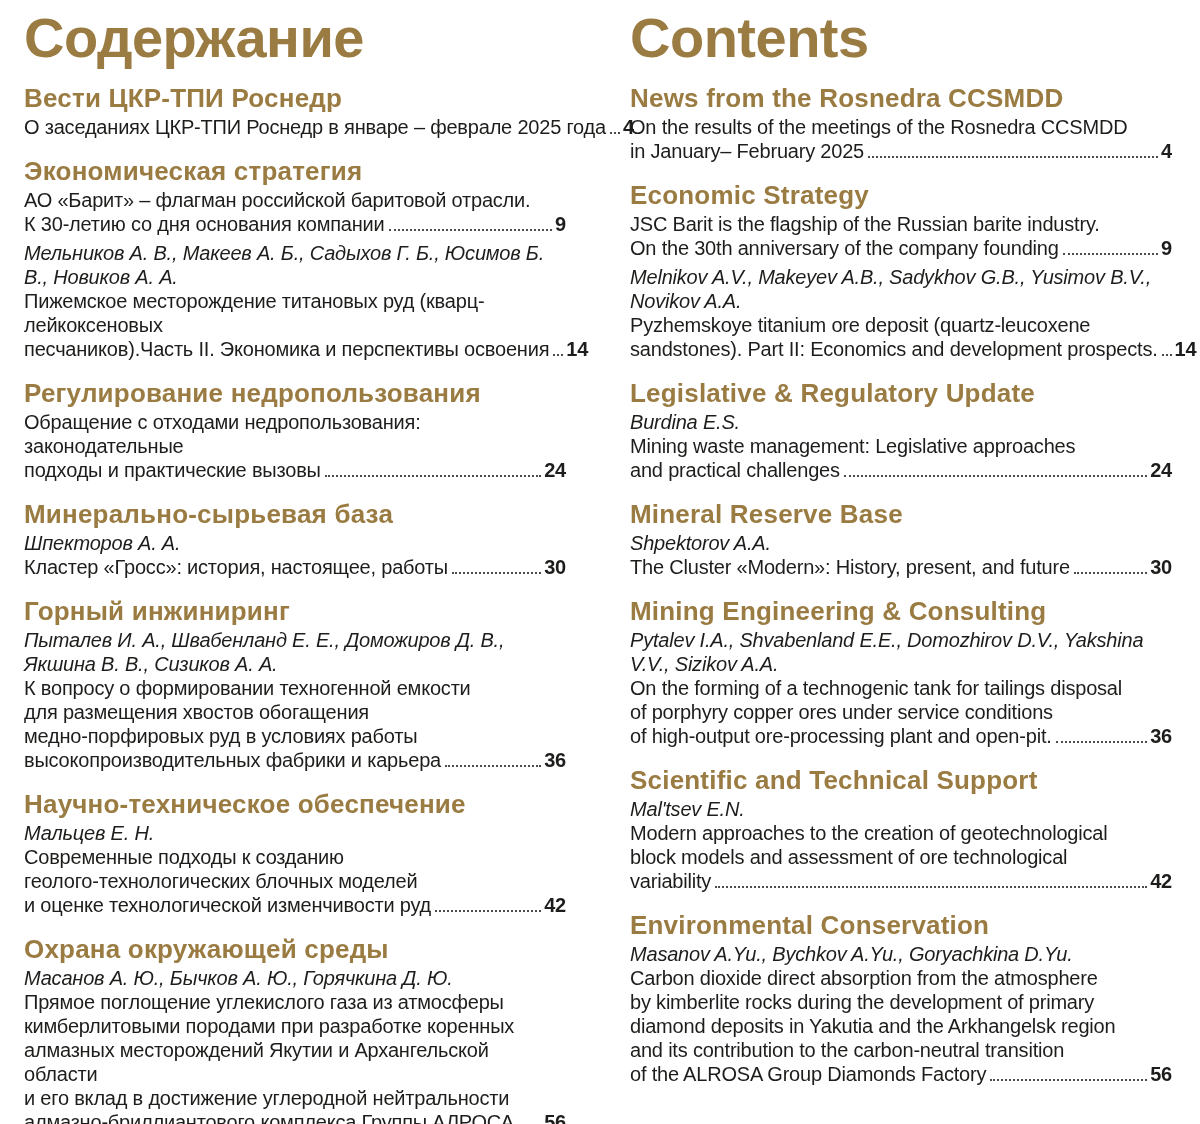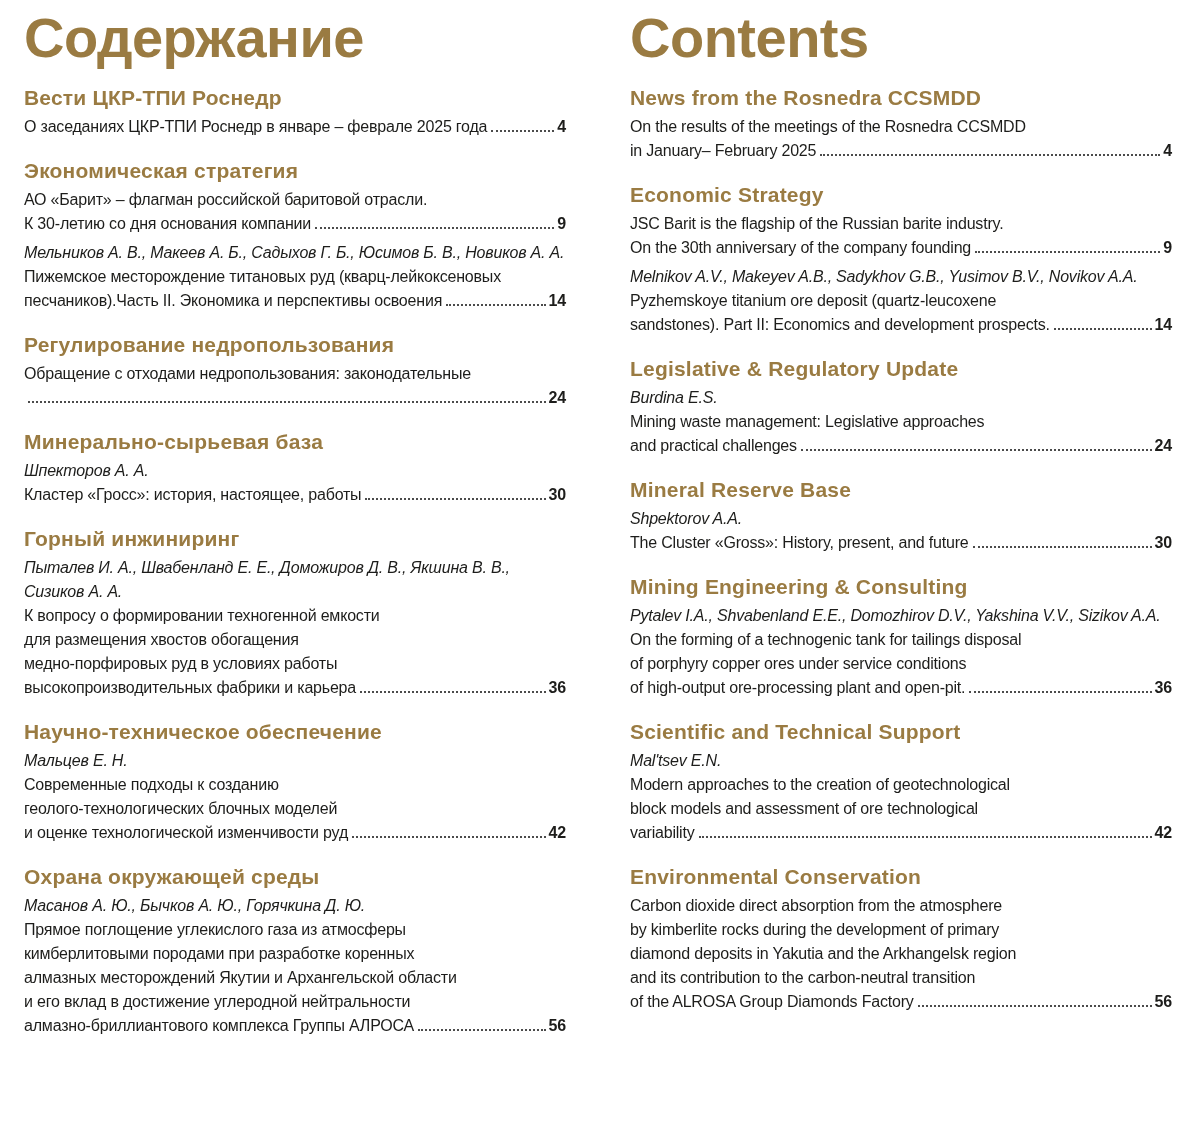--- a/index.html
+++ b/index.html
@@ -25,29 +25,29 @@
     color: var(--gold);
     font-size: 56px;
     font-weight: bold;
     line-height: 1.0;
     letter-spacing: -0.5px;
     margin-bottom: 10px;
   }
   section.sec { margin-top: 20px; }
   .sec-heading {
     color: var(--gold);
-    font-size: 21px;
+    font-size: 26px;
     font-weight: bold;
     line-height: 24px;
     letter-spacing: 0.2px;
     margin-bottom: 5px;
   }
   .item + .item { margin-top: 5px; }
   .authors, .line {
-    font-size: 16px;
+    font-size: 20px;
     line-height: 24px;
     letter-spacing: -0.2px;
   }
   .authors { font-style: italic; }
   .line.last { display: flex; align-items: baseline; }
   .line.last .txt { white-space: nowrap; }
   .dots {
     flex: 1 1 auto;
     min-width: 10px;
     border-bottom: 2px dotted #4b4b4b;
@@ -89,20 +89,21 @@
             <span class="dots"></span>
             <span class="pg">14</span>
           </p>
         </div>
       </section>
       <section class="sec">
         <h2 class="sec-heading">Регулирование недропользования</h2>
         <div class="item">
           <p class="line">Обращение с отходами недропользования: законодательные</p>
           <p class="line last">
+            <span class="txt">подходы и практические вызовы</span>
             <span class="dots"></span>
             <span class="pg">24</span>
           </p>
         </div>
       </section>
       <section class="sec">
         <h2 class="sec-heading">Минерально-сырьевая база</h2>
         <div class="item">
           <p class="authors">Шпекторов А. А.</p>
           <p class="line last">
@@ -198,21 +199,21 @@
             <span class="dots"></span>
             <span class="pg">24</span>
           </p>
         </div>
       </section>
       <section class="sec">
         <h2 class="sec-heading">Mineral Reserve Base</h2>
         <div class="item">
           <p class="authors">Shpektorov A.A.</p>
           <p class="line last">
-            <span class="txt">The Cluster «Gross»: History, present, and future</span>
+            <span class="txt">The Cluster «Modern»: History, present, and future</span>
             <span class="dots"></span>
             <span class="pg">30</span>
           </p>
         </div>
       </section>
       <section class="sec">
         <h2 class="sec-heading">Mining Engineering &amp; Consulting</h2>
         <div class="item">
           <p class="authors">Pytalev I.A., Shvabenland E.E., Domozhirov D.V., Yakshina V.V., Sizikov A.A.</p>
           <p class="line">On the forming of a technogenic tank for tailings disposal</p>
@@ -233,20 +234,21 @@
           <p class="line last">
             <span class="txt">variability</span>
             <span class="dots"></span>
             <span class="pg">42</span>
           </p>
         </div>
       </section>
       <section class="sec">
         <h2 class="sec-heading">Environmental Conservation</h2>
         <div class="item">
+          <p class="authors">Masanov A.Yu., Bychkov A.Yu., Goryachkina D.Yu.</p>
           <p class="line">Carbon dioxide direct absorption from the atmosphere</p>
           <p class="line">by kimberlite rocks during the development of primary</p>
           <p class="line">diamond deposits in Yakutia and the Arkhangelsk region</p>
           <p class="line">and its contribution to the carbon-neutral transition</p>
           <p class="line last">
             <span class="txt">of the ALROSA Group Diamonds Factory</span>
             <span class="dots"></span>
             <span class="pg">56</span>
           </p>
         </div>

